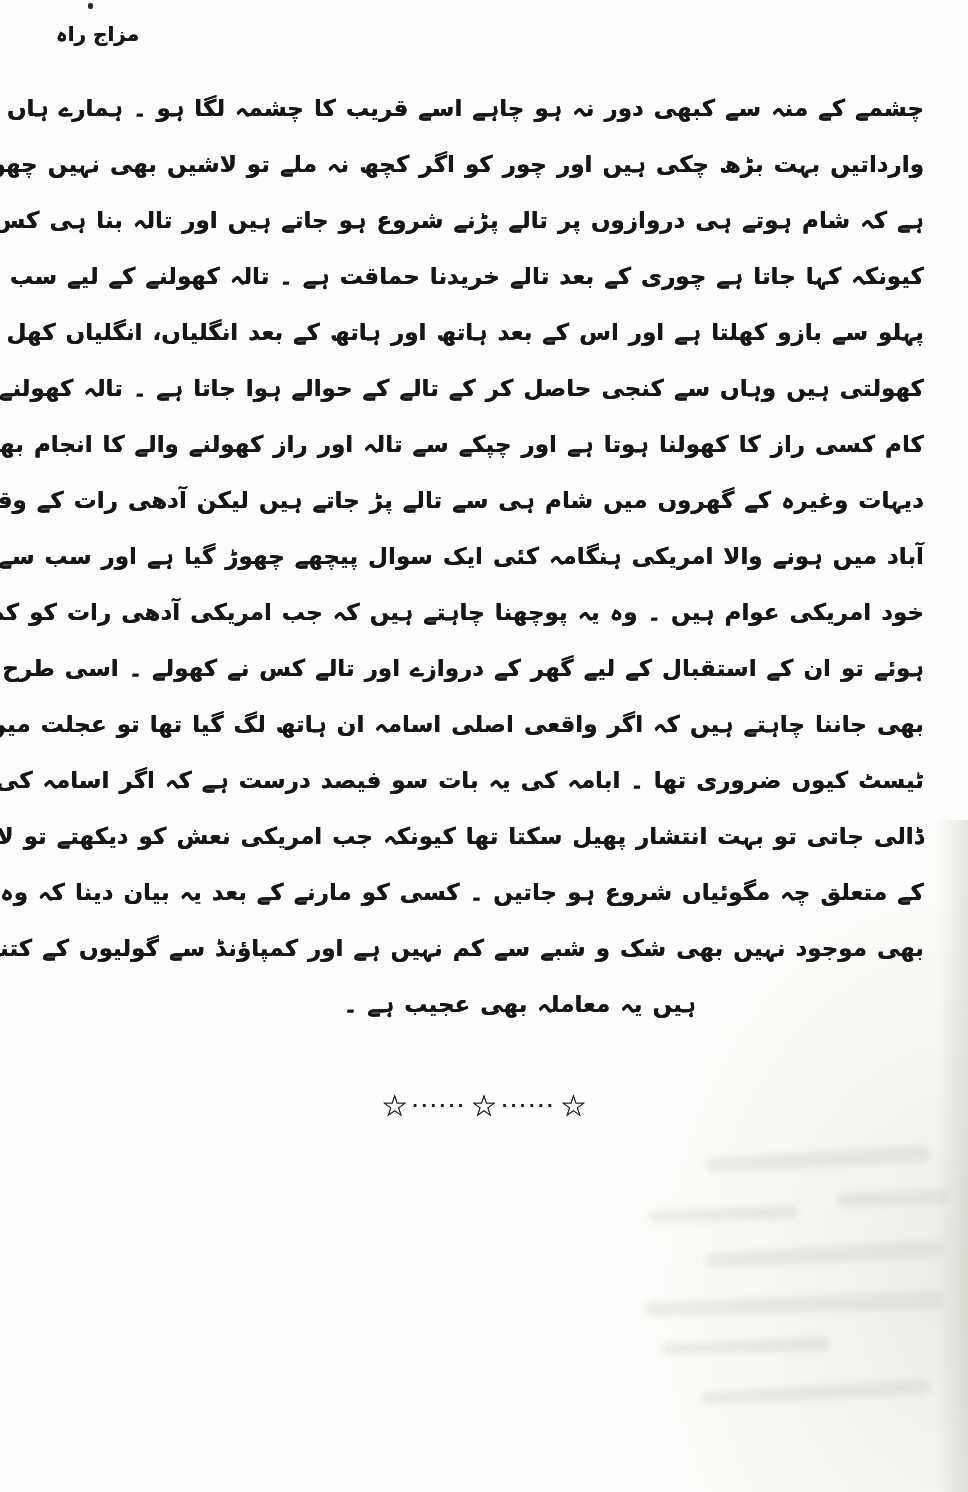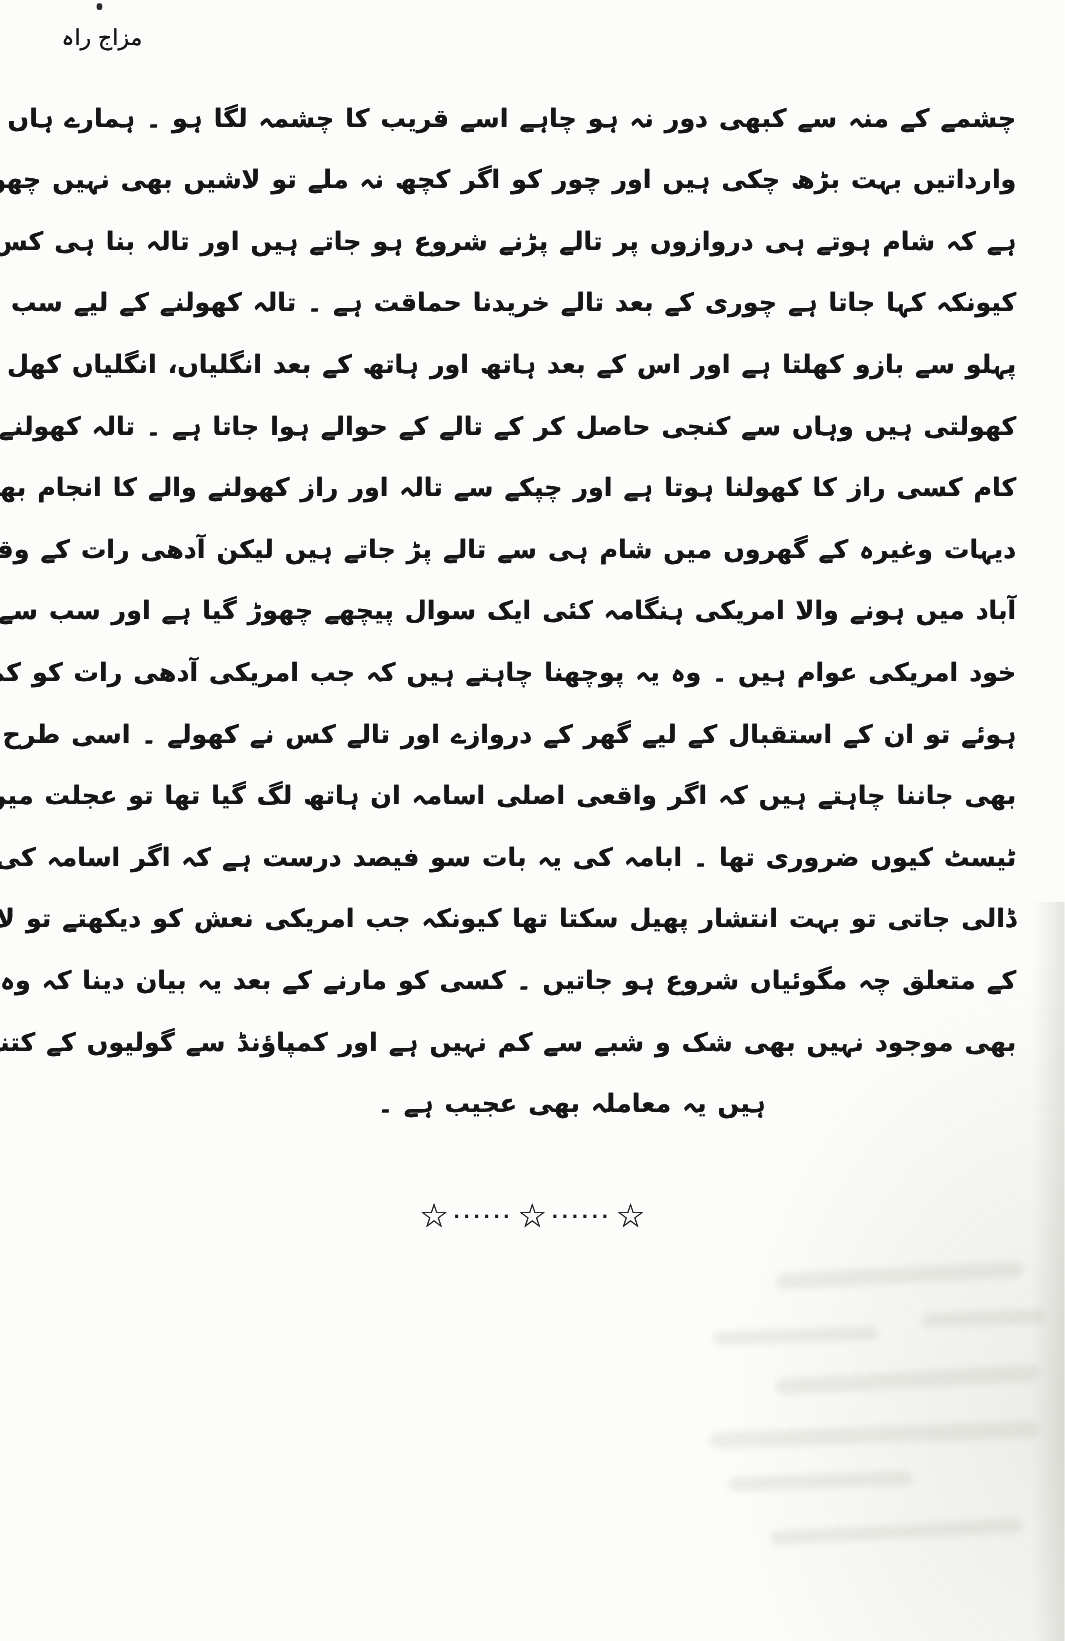--- a/index.html
+++ b/index.html
@@ -25,21 +25,21 @@
     pointer-events: none;
   }
   .ink-speck {
     position: absolute; left: 88px; top: 3px; width: 5px; height: 6px;
     background: #2a2a2a; border-radius: 2px;
   }
   
   .running-header {
     position: absolute; left: 56px; top: 22px;
     direction: rtl;
-    font-size: 20px; font-weight: 400;
+    font-size: 20px; font-weight: 700;
     color: #151515;
     text-shadow: 0 0 0.5px currentColor;
   }
   
   .text-block {
     position: absolute; left: 54px; right: 44px; top: 80px;
     direction: rtl;
   }
   .line {
     height: 56px; line-height: 56px;

